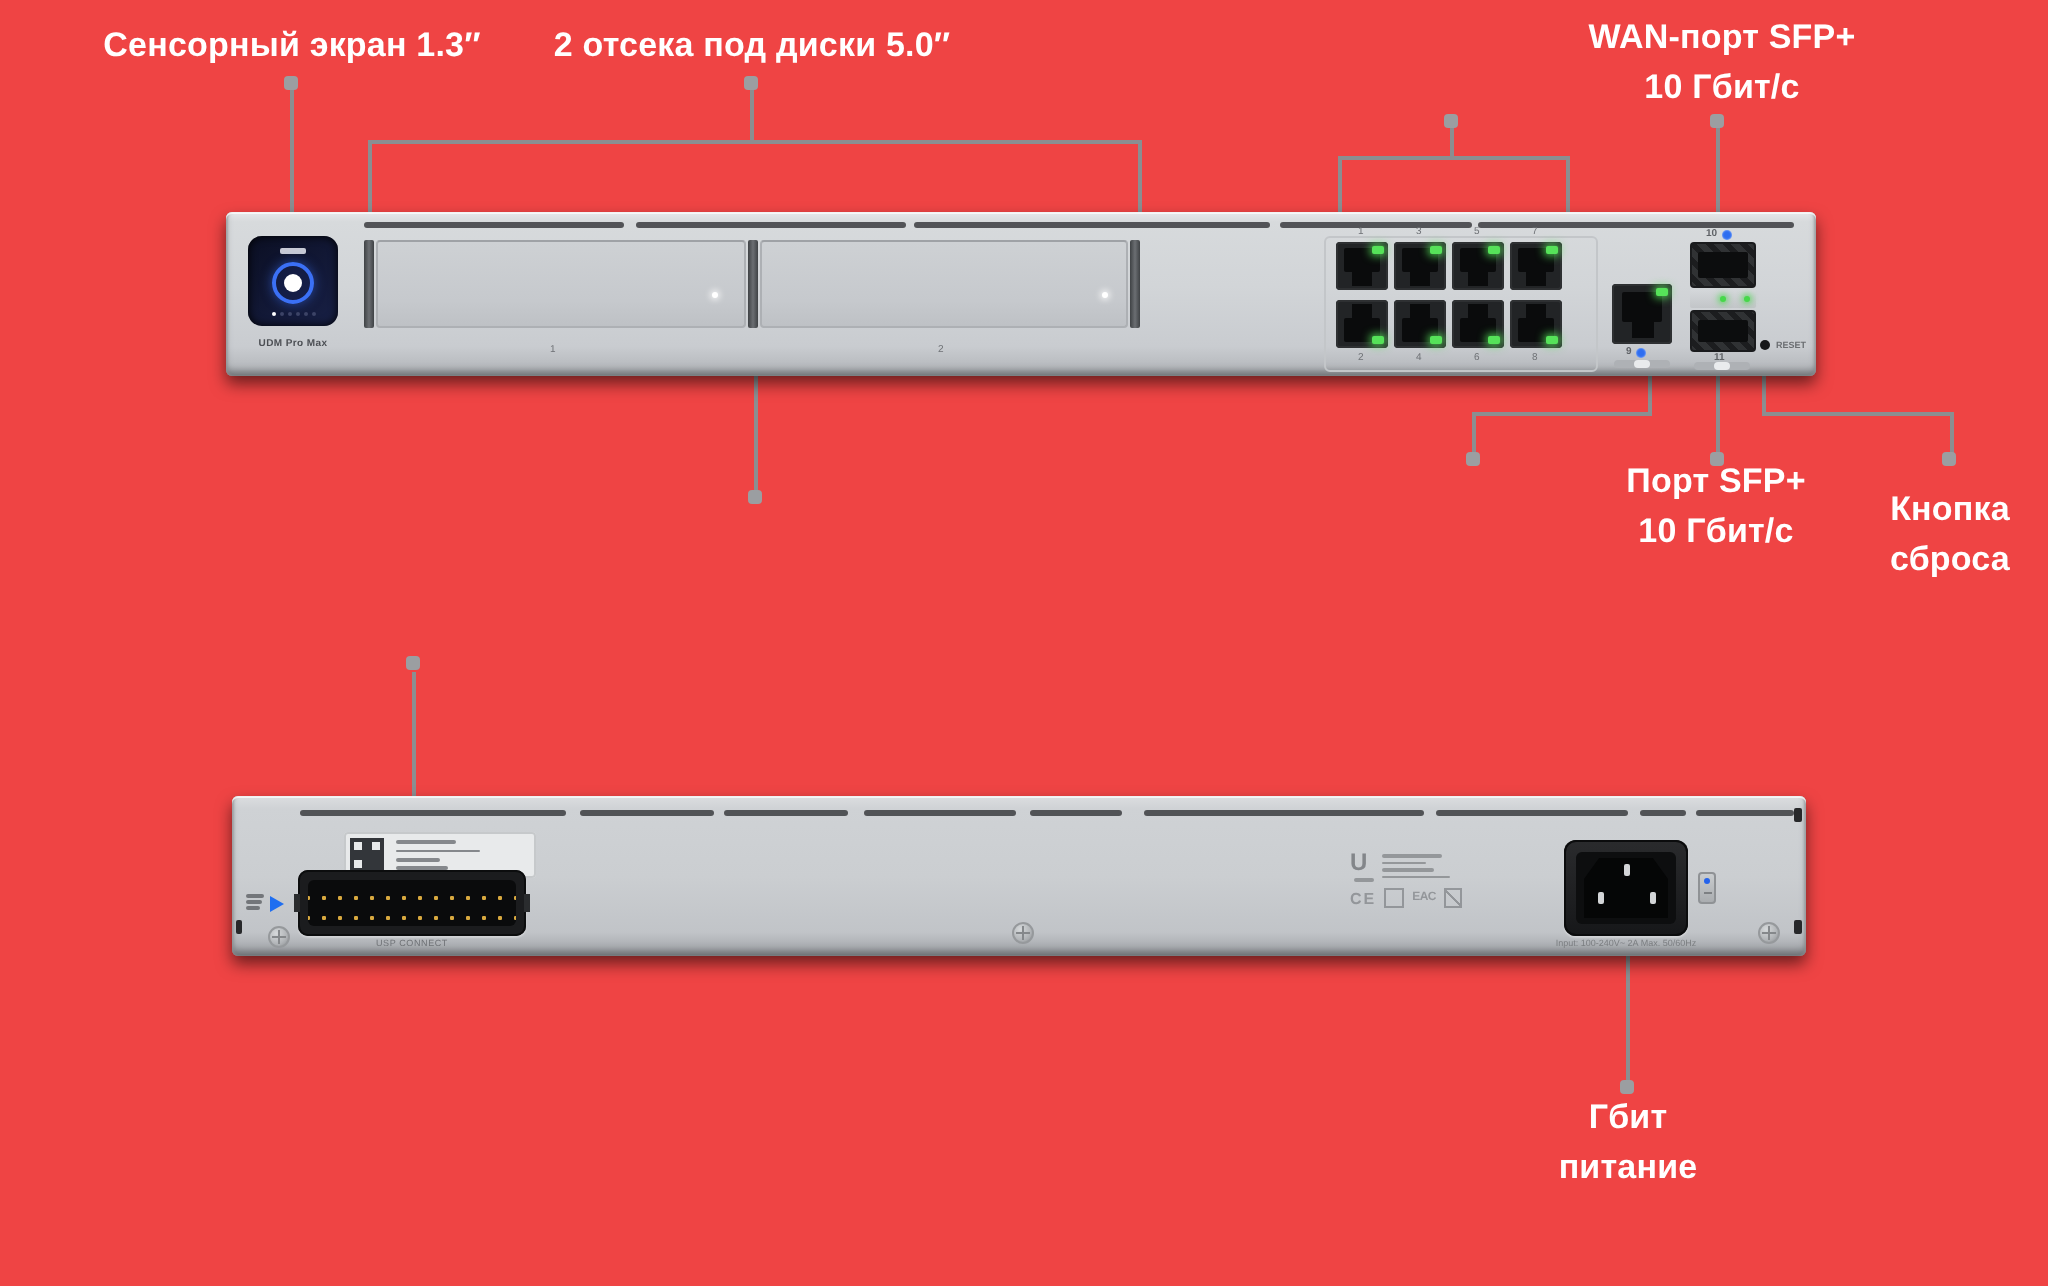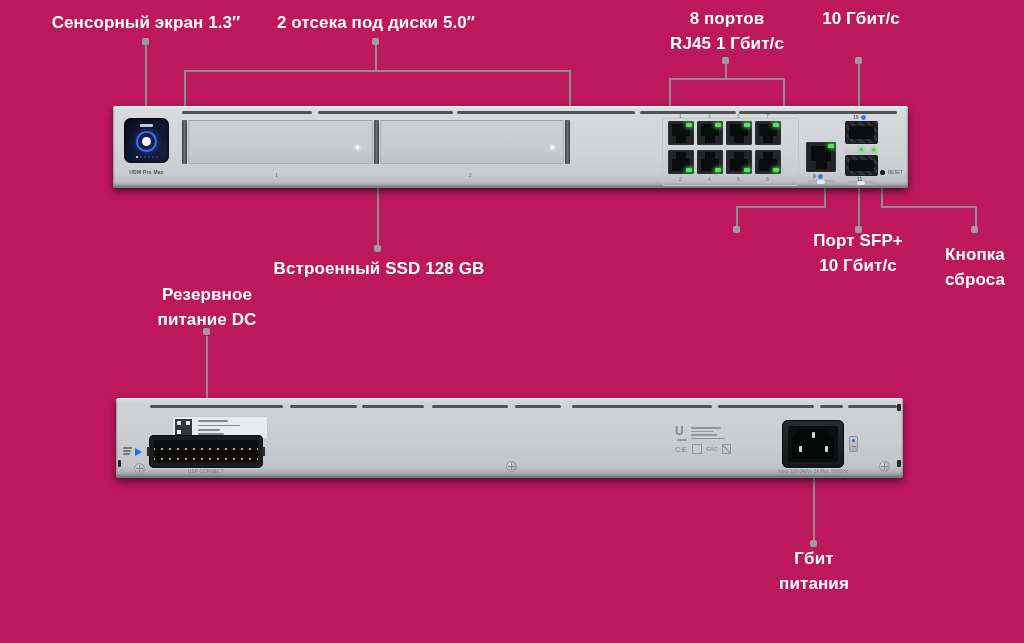--- a/index.html
+++ b/index.html
@@ -1,16 +1,16 @@
 <!DOCTYPE html>
 <html><head>
 <meta charset="utf-8">
 <style>
   html,body{margin:0;padding:0;background:#000;}
-  #canvas{position:relative;width:1024px;height:643px;background:#be185d;overflow:hidden;
+  #canvas{position:relative;width:1024px;height:643px;background:#ef4444;overflow:hidden;
     font-family:"Liberation Sans",sans-serif;}
   
   .lbl{position:absolute;transform:translateX(-50%);color:#fff;font-size:17px;line-height:25px;
     font-weight:600;text-align:center;white-space:nowrap;letter-spacing:.1px;}
   #lbl-touch{left:146px;top:10px}
   #lbl-bays{left:376px;top:10px}
   #lbl-8p{left:727px;top:6px}
   #lbl-wansfp{left:861px;top:6px}
   #lbl-ssd{left:379px;top:256px}
   #lbl-rjwan{left:737px;top:242px}
@@ -117,45 +117,37 @@
   #latch::after{content:"";position:absolute;left:1.5px;top:9px;width:4px;height:1px;background:#7d8083;}
   .notch{position:absolute;width:4px;height:7px;border-radius:1px;background:#27282a;}
 </style>
 </head>
 <body>
 
 <div id="canvas">
 
   <div class="lbl" id="lbl-touch">Сенсорный экран 1.3″</div>
   <div class="lbl" id="lbl-bays">2 отсека под диски 5.0″</div>
-  <div class="lbl" id="lbl-8p">
-      <div>8 портов</div>
-      <div>RJ45 1 Гбит/с</div>
-    </div>
   <div class="lbl" id="lbl-wansfp">
+      <div>WAN-порт SFP+</div>
       <div>10 Гбит/с</div>
     </div>
-  <div class="lbl" id="lbl-ssd">Встроенный SSD 128 GB</div>
   <div class="lbl" id="lbl-rjwan">
     </div>
   <div class="lbl" id="lbl-sfp">
       <div>Порт SFP+</div>
       <div>10 Гбит/с</div>
     </div>
   <div class="lbl" id="lbl-reset">
       <div>Кнопка</div>
       <div>сброса</div>
     </div>
-  <div class="lbl" id="lbl-dc">
-      <div>Резервное</div>
-      <div>питание DC</div>
-    </div>
   <div class="lbl" id="lbl-pwr">
       <div>Гбит</div>
-      <div>питания</div>
+      <div>питание</div>
     </div>
 
   <div class="cl" style="left:145px;top:45px;width:2px;height:61px"></div>
   <div class="cl" style="left:375px;top:45px;width:2px;height:26px"></div>
   <div class="cl" style="left:184px;top:70px;width:387px;height:2px"></div>
   <div class="cl" style="left:184px;top:70px;width:2px;height:36px"></div>
   <div class="cl" style="left:569px;top:70px;width:2px;height:36px"></div>
   <div class="cl" style="left:725px;top:64px;width:2px;height:16px"></div>
   <div class="cl" style="left:669px;top:78px;width:116px;height:2px"></div>
   <div class="cl" style="left:669px;top:78px;width:2px;height:28px"></div>

